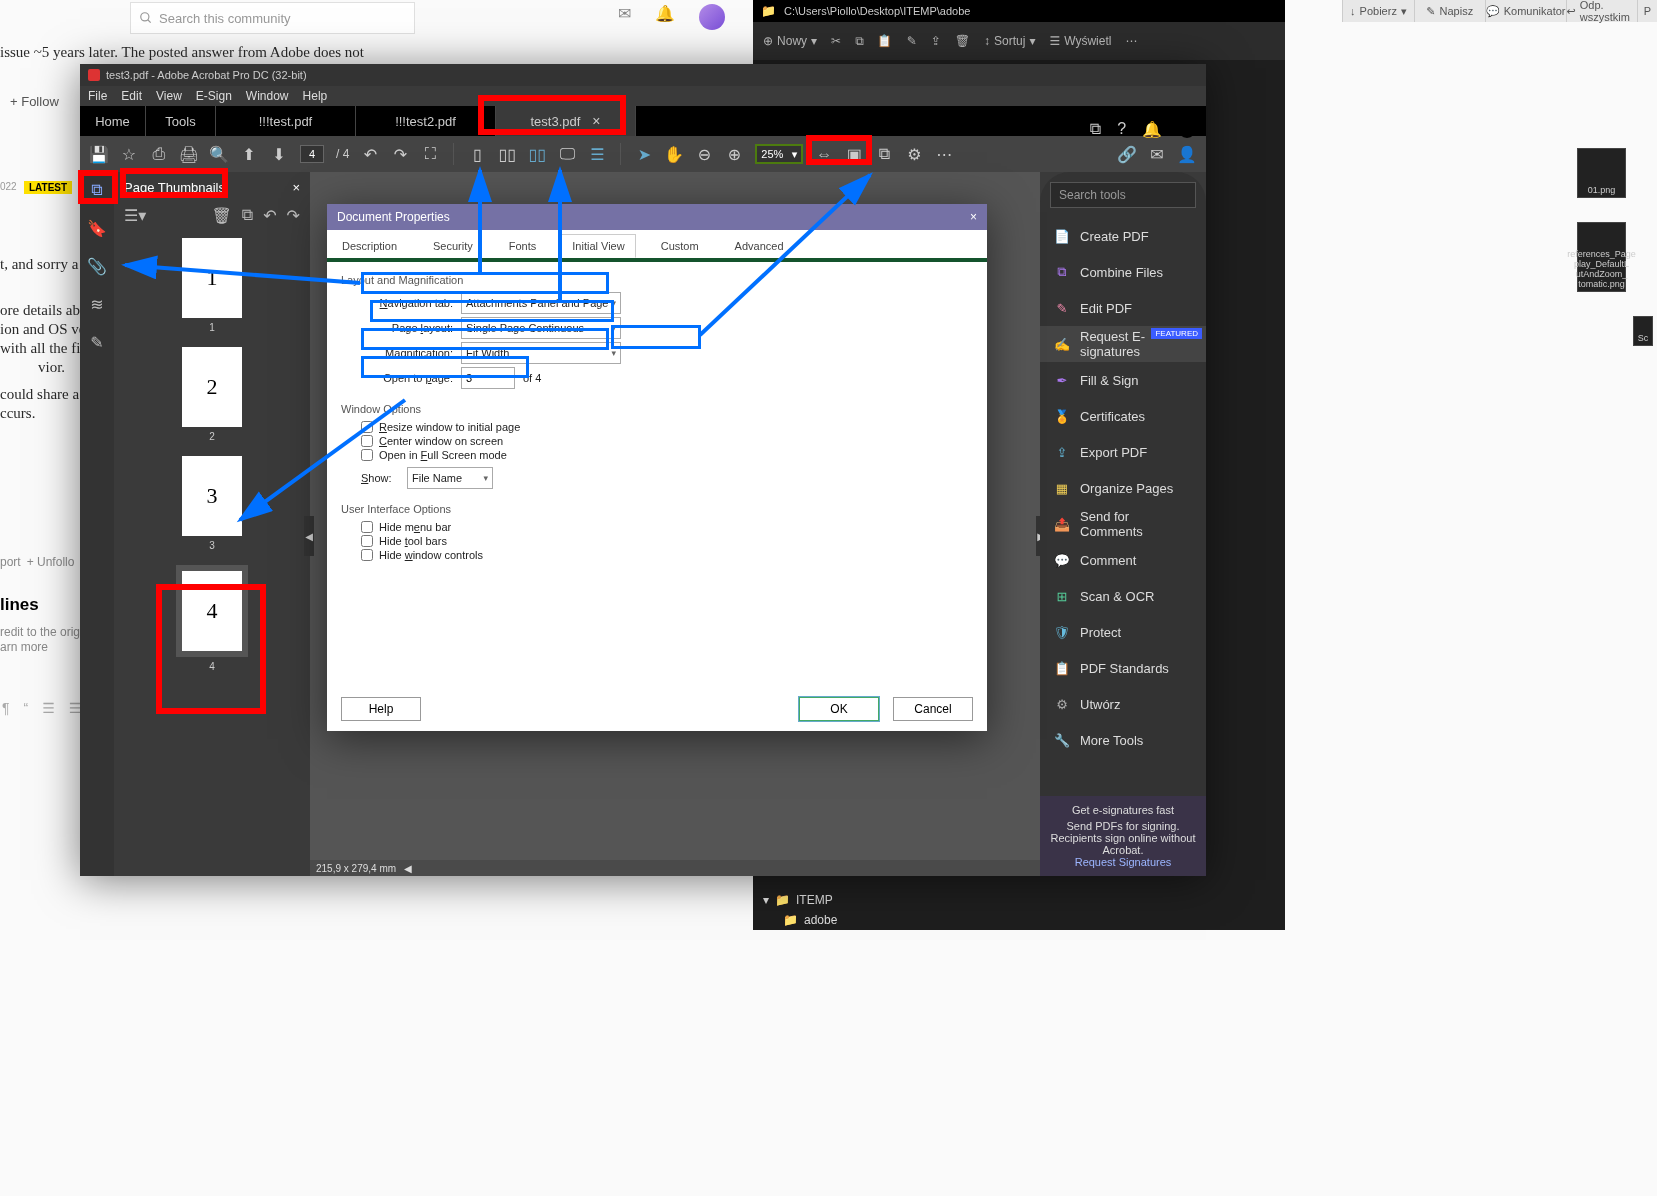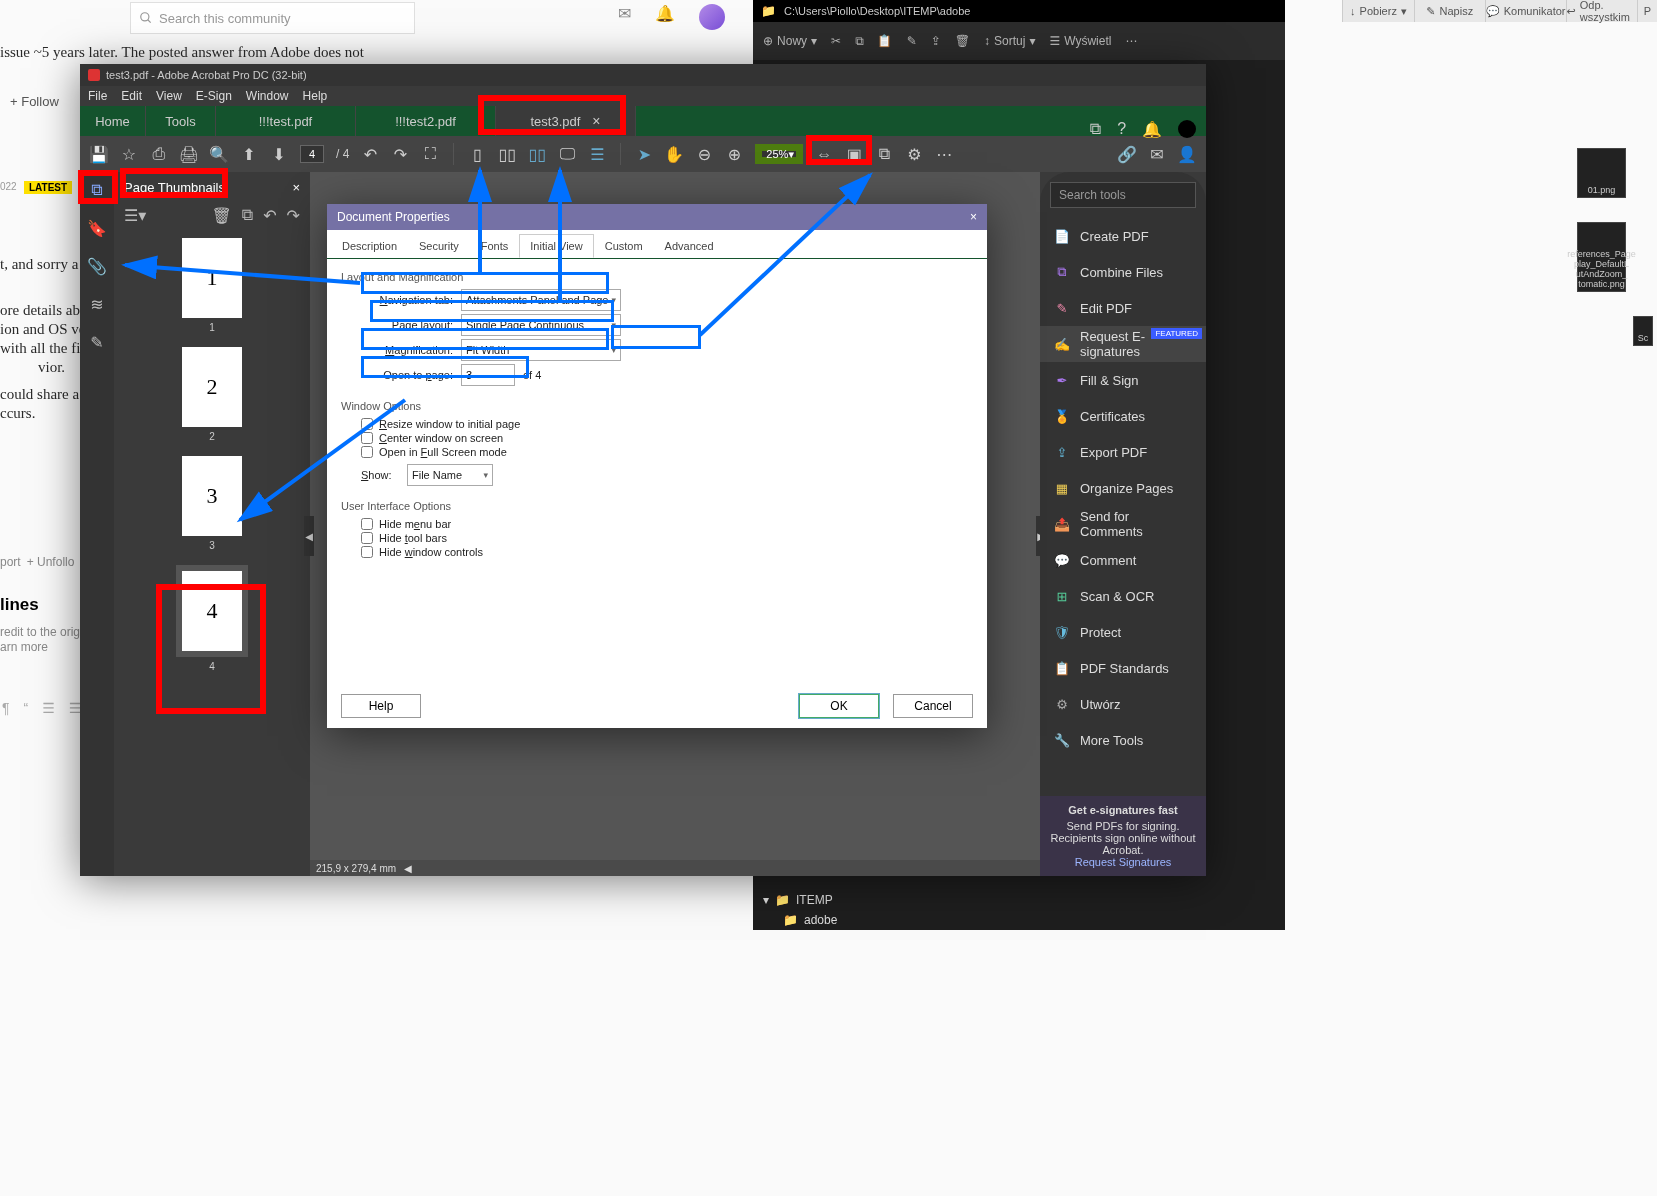--- a/index.html
+++ b/index.html
@@ -29,33 +29,33 @@
 .tree-item { padding: 3px 0; display:flex; align-items:center; gap:6px; }
 
 .top-tabs { position: absolute; top: 0; right: 0; width: 315px; height: 22px; background: #e8e8e8; display: flex; font-size: 11px; }
 .top-tab { flex: 1; display: flex; align-items: center; justify-content: center; gap: 4px; border-left: 1px solid #ccc; color: #555; }
 
 
 .acrobat { position: absolute; left: 80px; top: 64px; width: 1126px; height: 812px; background: #3a3a3a; box-shadow: 0 4px 40px rgba(0,0,0,0.5); }
 .ac-titlebar { height: 22px; background: #333; display: flex; align-items: center; padding: 0 8px; color: #ccc; font-size: 11px; gap: 6px; }
 .ac-pdf-icon { width: 12px; height: 12px; background: #d33; border-radius: 2px; }
 .ac-menubar { height: 20px; background: #3a3a3a; display: flex; align-items: center; padding: 0 8px; gap: 14px; color: #ddd; font-size: 12px; }
-.ac-tabbar { height: 30px; background: #14532d; display: flex; align-items: center; }
+.ac-tabbar { height: 30px; background: #000000; display: flex; align-items: center; }
 .ac-tab { padding: 0 20px; height: 100%; display: flex; align-items: center; color: #ccc; font-size: 13px; border-right: 1px solid #444; position: relative; }
 .ac-tab.home { width: 66px; justify-content: center; }
 .ac-tab.tools { width: 70px; justify-content: center; }
 .ac-tab.doc { width: 140px; justify-content: center; }
 .ac-tab.active { background: #3a3a3a; }
 .ac-tab .close-x { margin-left: 12px; font-size: 14px; }
 .ac-toolbar { height: 36px; background: #444; display: flex; align-items: center; padding: 0 10px; gap: 12px; color: #ccc; }
 .tb-ic { width: 18px; height: 18px; display: flex; align-items: center; justify-content: center; }
 .tb-sep { width: 1px; height: 22px; background: #555; margin: 0 2px; }
 .page-input { width: 24px; height: 18px; background: #333; border: 1px solid #666; color: #fff; text-align: center; font-size: 11px; }
 .page-of { font-size: 12px; color: #ccc; }
-.zoom-box { width: 48px; height: 20px; background: #333; border: 7px solid #4d7c0f; color: #fff; font-size: 11px; display: flex; align-items: center; justify-content: space-between; padding: 0 4px; }
+.zoom-box { width: 48px; height: 20px; background: #333; border: 2px solid #4d7c0f; color: #fff; font-size: 11px; display: flex; align-items: center; justify-content: space-between; padding: 0 4px; }
 
 
 .ac-leftnav { position: absolute; left: 0; top: 108px; width: 34px; height: 704px; background: #333; display: flex; flex-direction: column; align-items: center; padding-top: 8px; gap: 18px; color: #bbb; }
 .ln-ic { width: 20px; height: 20px; display: flex; align-items: center; justify-content: center; }
 
 
 .thumb-panel { position: absolute; left: 34px; top: 108px; width: 196px; height: 704px; background: #3a3a3a; }
 .thumb-hdr { height: 30px; display: flex; align-items: center; justify-content: space-between; padding: 0 10px; color: #fff; font-size: 13px; }
 .thumb-tools { height: 26px; display: flex; align-items: center; gap: 10px; padding: 0 10px; color: #bbb; }
 .thumb-list { padding: 10px 0; display: flex; flex-direction: column; align-items: center; gap: 14px; }
@@ -75,21 +75,21 @@
 .rt-featured { position: absolute; right: 4px; top: 2px; background: #3b5cff; color: #fff; font-size: 8px; padding: 1px 4px; }
 .rt-promo { position: absolute; bottom: 0; left: 0; right: 0; height: 80px; background: #3a3348; text-align: center; color: #ddd; font-size: 11px; padding: 8px; }
 .rt-promo-link { color: #9cb6ff; }
 
 
 .ac-right-icons { position: absolute; right: 10px; top: 56px; display: flex; gap: 16px; color: #ccc; }
 
 
 .dialog { position: absolute; left: 327px; top: 204px; width: 660px; background: #fff; box-shadow: 0 8px 40px rgba(0,0,0,.5); font-size: 12px; color: #222; }
 .dlg-title { height: 26px; background: #7571a5; color: #fff; display: flex; align-items: center; justify-content: space-between; padding: 0 10px; font-size: 12px; }
-.dlg-tabs { display: flex; border-bottom: 1px solid #14532d; padding: 4px 4px 0 4px; gap: 0; }
+.dlg-tabs { display: flex; border-bottom: 4px solid #14532d; padding: 4px 4px 0 4px; gap: 14px; }
 .dlg-tab { padding: 5px 10px; font-size: 11px; color: #444; border: 1px solid transparent; }
 .dlg-tab.active { border: 1px solid #ccc; border-bottom: 1px solid #fff; background: #fff; }
 .dlg-body { padding: 8px 14px 14px 14px; }
 .dlg-group-title { font-size: 11px; color: #555; margin: 4px 0 6px 0; }
 .dlg-row { display: flex; align-items: center; margin: 3px 0; }
 .dlg-label { width: 100px; text-align: right; padding-right: 8px; font-size: 11px; }
 .dlg-select { height: 22px; border: 1px solid #aaa; background: #fff; font-size: 11px; padding: 0 4px; display: flex; align-items: center; justify-content: space-between; }
 .dlg-select::after { content: "▾"; color: #666; font-size: 9px; }
 .dlg-input { height: 22px; border: 1px solid #aaa; padding: 0 4px; font-size: 11px; }
 .dlg-check { display: flex; align-items: center; gap: 6px; font-size: 11px; margin: 2px 0; }
@@ -378,21 +378,21 @@
       </div>
     <div class="rt-item">
         <span class="rt-ic" style="color:#aaa">⚙</span>
         <span>Utwórz</span>
       </div>
     <div class="rt-item">
         <span class="rt-ic" style="color:#aaa">🔧</span>
         <span>More Tools</span>
       </div>
     <div class="rt-promo">
-      <div style="font-weight:bold;margin-bottom:4px">Get e-signatures fast</div>
+      <div style="font-weight:normal;margin-bottom:4px">Get e-signatures fast</div>
       <div>Send PDFs for signing. Recipients sign online without Acrobat.</div>
       <div class="rt-promo-link">Request Signatures</div>
     </div>
   </div>
 
   <div class="status-bar">
     <span>215,9 x 279,4 mm</span>
     <span>◀</span>
   </div>
 </div>

